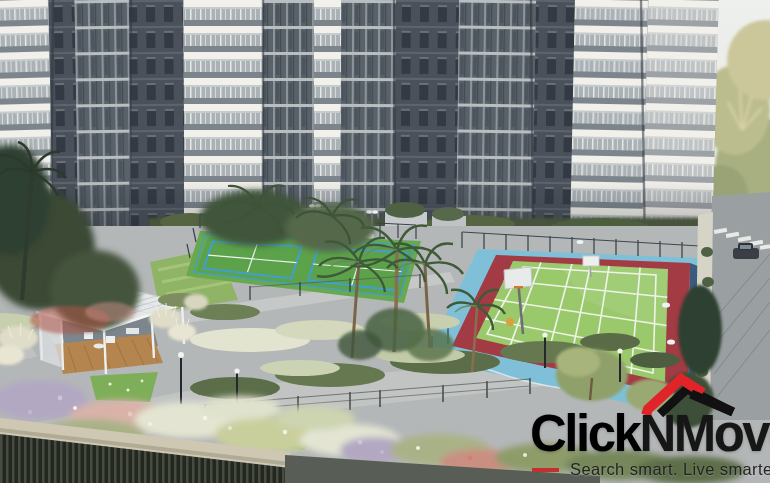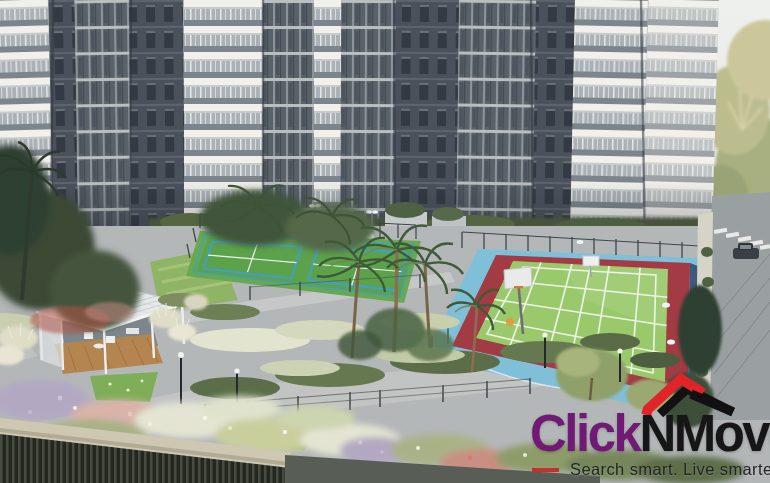--- a/index.html
+++ b/index.html
@@ -8,21 +8,21 @@
     font-family:"Liberation Sans","DejaVu Sans",sans-serif;
     background:#b3b6b7;
   }
   .scene{position:absolute;left:0;top:0;display:block;}
   
   .logo{position:absolute;left:528px;top:370px;width:260px;height:113px;pointer-events:none;}
   .logo-roof{position:absolute;left:108px;top:2px;width:102px;height:48px;}
   .brand{position:absolute;left:2px;top:38px;white-space:nowrap;
     font-weight:900;font-size:51px;letter-spacing:-2.5px;line-height:1;
     text-shadow:0 1px 3px rgba(0,0,0,.22);}
-  .brand .p1{color:#701a75;}
+  .brand .p1{color:#000000;}
   .brand .p2{color:#161616;}
   .tag-row{position:absolute;left:4px;top:90px;display:flex;align-items:center;}
   .tag-dash{display:inline-block;width:27px;height:4px;background:#c6302b;margin-right:11px;}
   .tagline{font-size:16.5px;color:#232323;letter-spacing:.4px;white-space:nowrap;
     text-shadow:0 1px 2px rgba(255,255,255,.25);}
 </style>
 </head>
 <body>
 
 <div class="stage">

